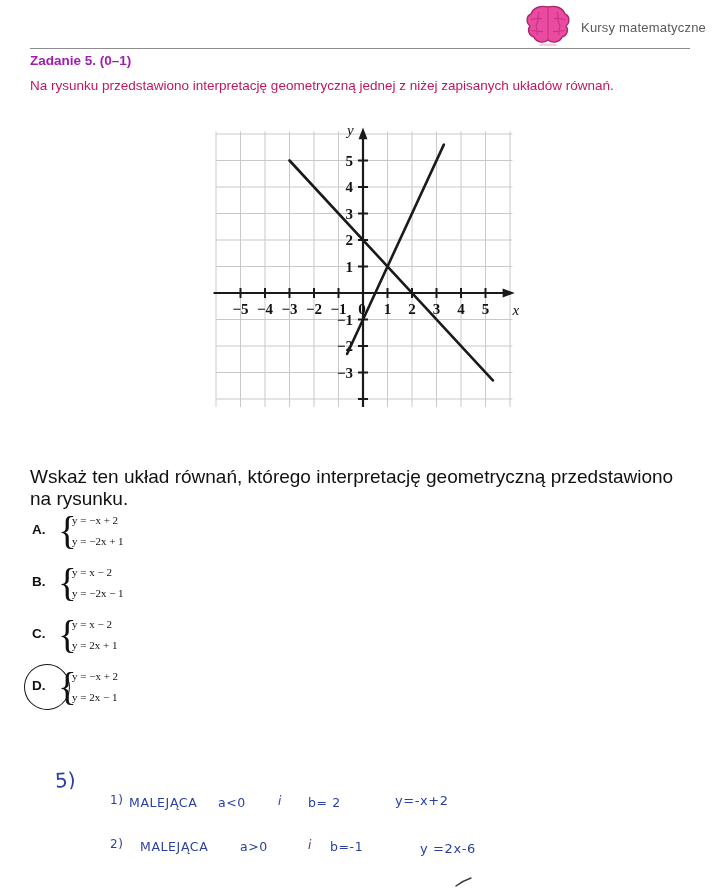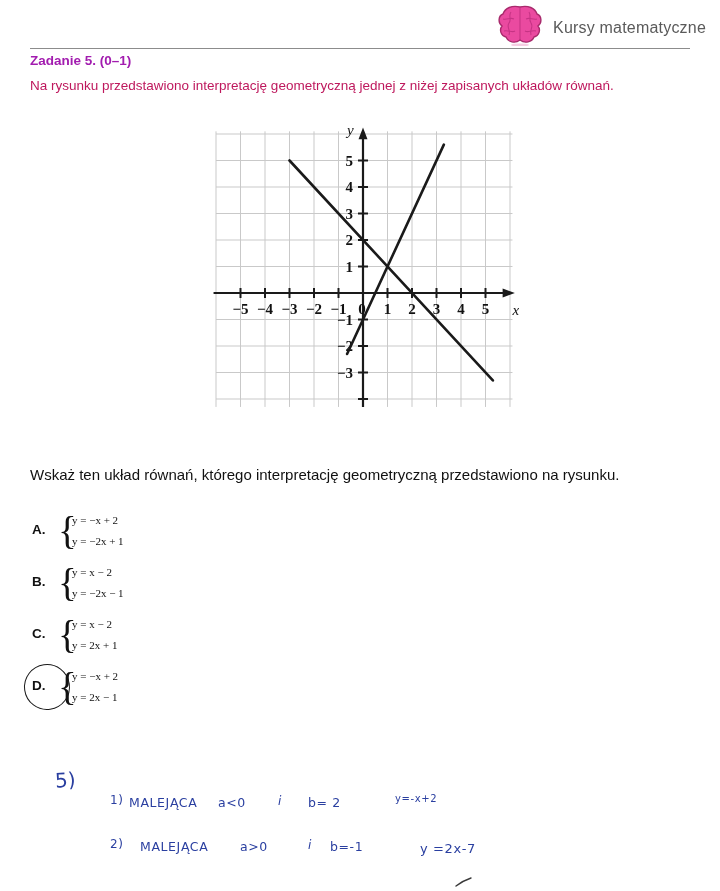--- a/index.html
+++ b/index.html
@@ -28,21 +28,21 @@
   .brain-icon { width: 46px; height: 42px; display: block; }
   .brand-text { line-height: 1; }
   .brand-title {
     font-size: 21px;
     font-weight: bold;
     color: #3c3c3c;
     letter-spacing: 0.2px;
     display: block;
   }
   .brand-sub {
-    font-size: 16px;
+    font-size: 13px;
     color: #5a5a5a;
     display: block;
     margin-top: 5px;
     letter-spacing: 0.2px;
   }
 
   
   .rule {
     position: absolute;
     left: 30px;
@@ -77,21 +77,21 @@
     height: 295px;
   }
   .figure svg { display: block; }
 
   
   .question {
     position: absolute;
     left: 30px;
     top: 466px;
     width: 665px;
-    font-size: 15px;
+    font-size: 19px;
     color: #111;
   }
 
   
   .options {
     position: absolute;
     left: 30px;
     top: 508px;
     width: 330px;
   }
@@ -154,21 +154,21 @@
   }
   .hw-row {
     font-size: 12.5px;
     letter-spacing: 0.6px;
   }
   .hw-l1-idx { left: 110px; top: 793px; font-size: 12px; }
   .hw-l1-a   { left: 129px; top: 795px; }
   .hw-l1-b   { left: 218px; top: 795px; }
   .hw-l1-i   { left: 278px; top: 794px; font-style: italic; font-size: 12px;}
   .hw-l1-c   { left: 308px; top: 795px; text-align: right; }
-  .hw-l1-eq  { left: 395px; top: 793px; font-size: 10px; }
+  .hw-l1-eq  { left: 395px; top: 793px; font-size: 13px; }
 
   .hw-l2-idx { left: 110px; top: 837px; font-size: 12px; }
   .hw-l2-a   { left: 140px; top: 839px; }
   .hw-l2-b   { left: 240px; top: 839px; }
   .hw-l2-i   { left: 308px; top: 838px; font-style: italic; font-size: 12px;}
   .hw-l2-c   { left: 330px; top: 839px; }
   .hw-l2-eq  { left: 420px; top: 841px; font-size: 13px; }
 
   .hw-tick {
     left: 455px; top: 872px;
@@ -343,19 +343,19 @@
 <div class="hand hw-row hw-l1-b">a&lt;0</div>
 <div class="hand hw-row hw-l1-i">i</div>
 <div class="hand hw-row hw-l1-c">b= 2</div>
 <div class="hand hw-row hw-l1-eq">y=-x+2</div>
 
 <div class="hand hw-row hw-l2-idx">2)</div>
 <div class="hand hw-row hw-l2-a">MALEJĄCA</div>
 <div class="hand hw-row hw-l2-b">a&gt;0</div>
 <div class="hand hw-row hw-l2-i">i</div>
 <div class="hand hw-row hw-l2-c">b=-1</div>
-<div class="hand hw-row hw-l2-eq">y =2x-7</div>
+<div class="hand hw-row hw-l2-eq">y =2x-6</div>
 
 <div class="hand hw-tick">
   <svg width="18" height="10" viewBox="0 0 18 10" xmlns="http://www.w3.org/2000/svg">
     <path d="M1 9 C5 6 10 3 16 1" stroke="#3a3a3a" stroke-width="1.4" fill="none" stroke-linecap="round"></path>
   </svg>
 </div>
 
 </body></html>

